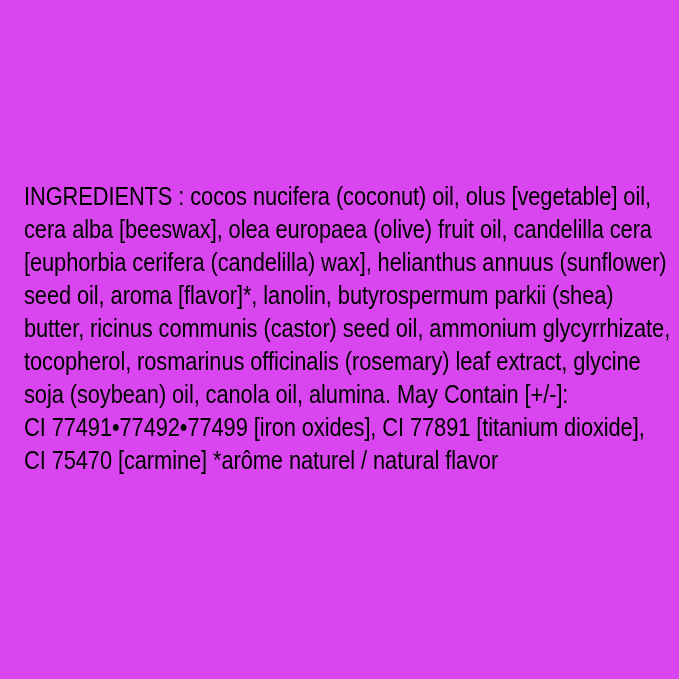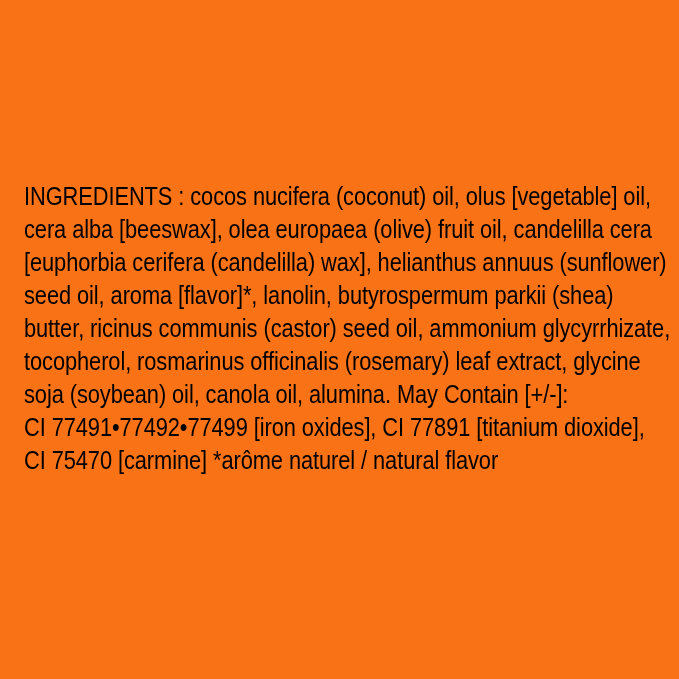--- a/index.html
+++ b/index.html
@@ -10,21 +10,21 @@
     width: 679px;
     height: 679px;
     background: #ffffff;
     overflow: hidden;
     position: relative;
     font-family: "Liberation Sans", sans-serif;
   }
   .label-canvas {
     position: absolute;
     inset: 0;
-    background: #f97316;
+    background: #d946ef;
   }
   .text-block {
     position: absolute;
     left: 24px;
     top: 180px;
     color: #000000;
     font-size: 26px;
     line-height: 33px;
     font-weight: 400;
   }

